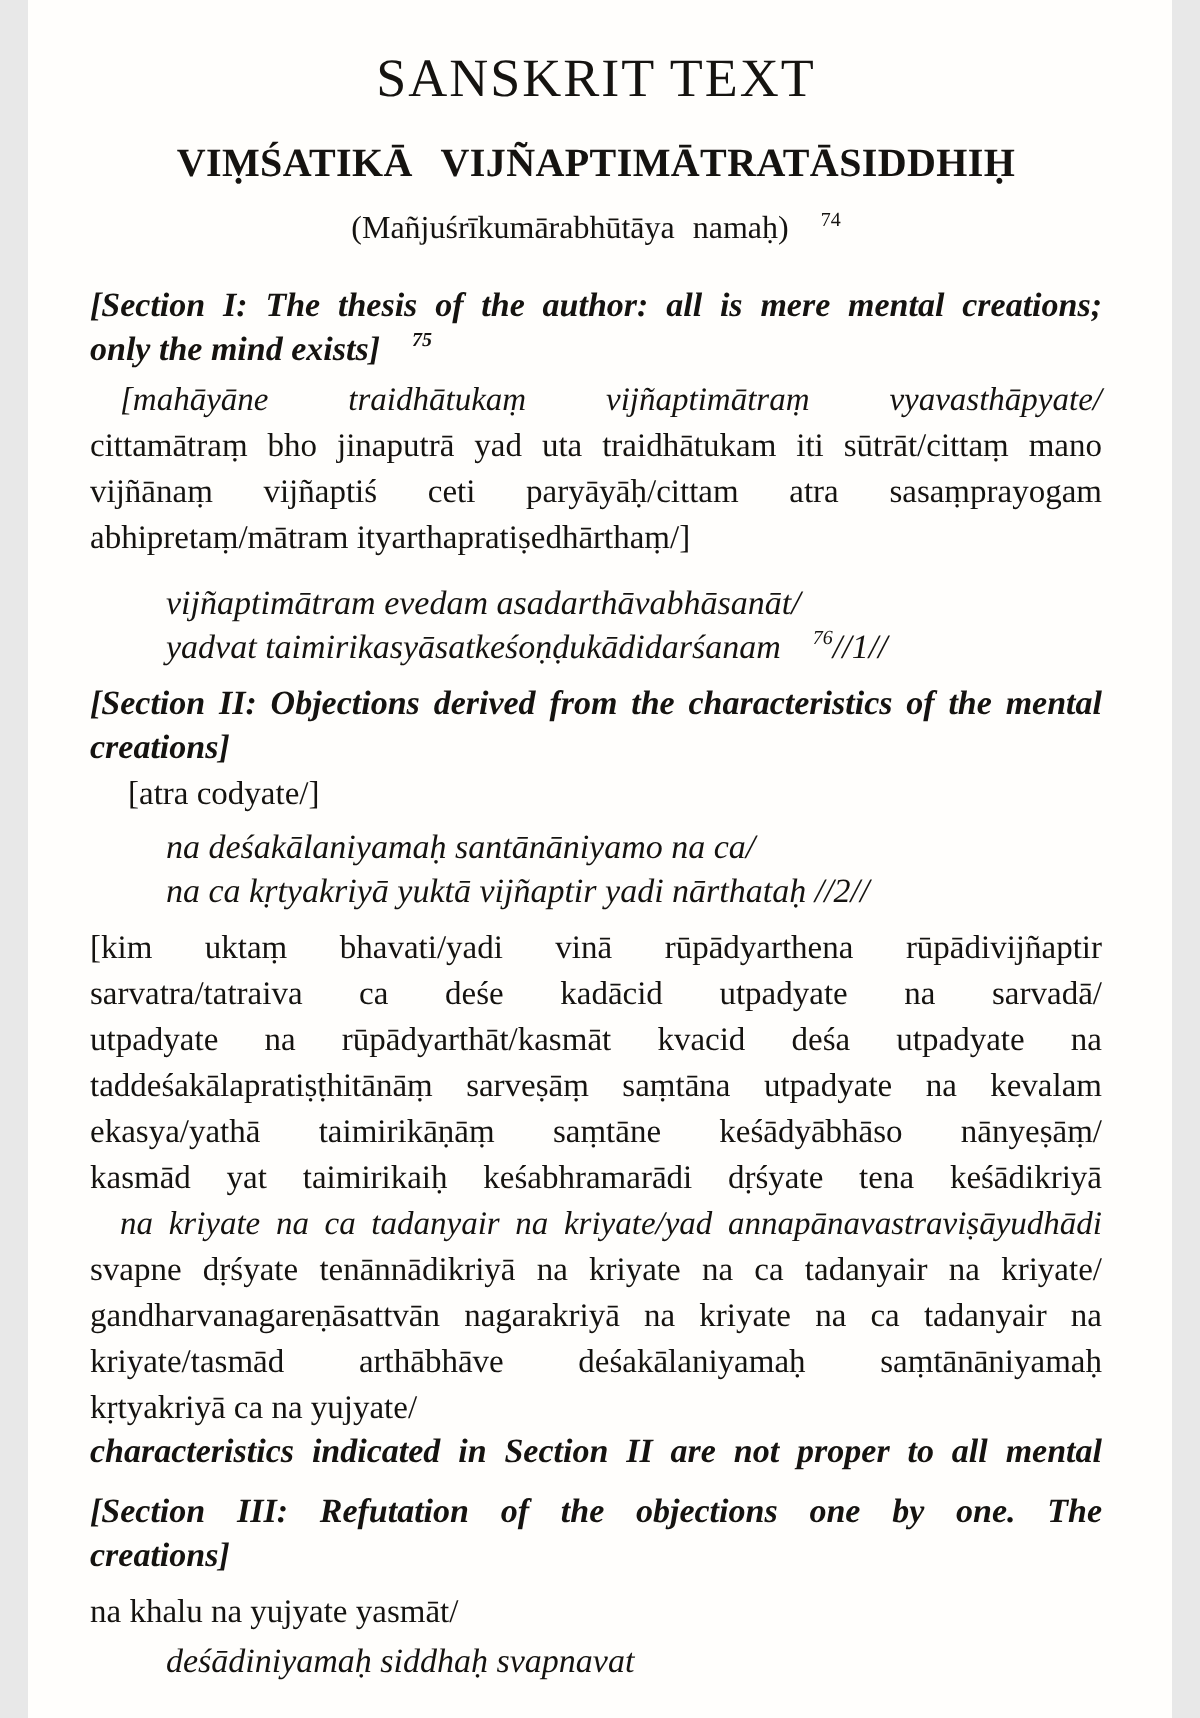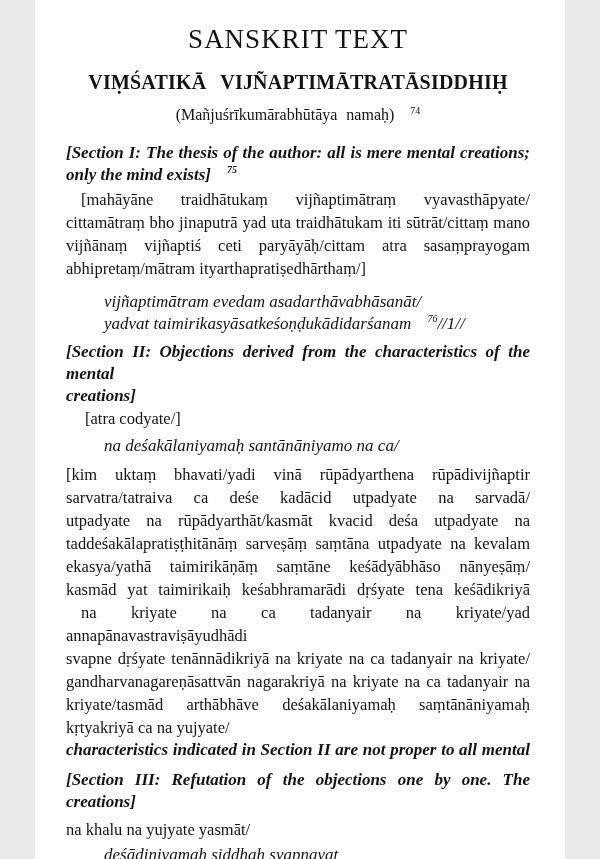--- a/index.html
+++ b/index.html
@@ -1,19 +1,19 @@
 <!DOCTYPE html>
 <html><head>
 <meta charset="utf-8">
 <style>
   html, body { margin: 0; padding: 0; }
   body { background: #e8e8e8; }
   .page {
     position: relative;
-    width: 530px;
+    width: 572px;
     height: 859px;
     margin: 0 auto;
     background: #fffefc;
     color: #151310;
     box-sizing: border-box;
     padding: 22px 35px 0 31px;
     overflow: hidden;
     font-family: "Liberation Serif", "DejaVu Serif", serif;
   }
   .title {
@@ -45,21 +45,21 @@
     line-height: 22px;
   }
   .body-line {
     font-size: 16.5px;
     line-height: 23px;
   }
   .j {
     text-align: justify;
     text-align-last: justify;
   }
-  .indent1 { text-indent: 15px; }
+  .indent1 { text-indent: 15px; font-style: italic; }
   .verse {
     font-style: italic;
     font-size: 17px;
     line-height: 21.5px;
     margin-left: 38px;
   }
   .atra { margin-left: 19px; }
   sup.fn {
     font-size: 10px;
     line-height: 0;
@@ -102,20 +102,21 @@
     <div class="verse"><span>yadvat taimirikasyāsatkeśoṇḍukādidarśanam</span><sup class="fn">76</sup><span>//1//</span></div>
   </div>
 
   <div class="sec-head j mt7">[Section II: Objections derived from the characteristics of the mental</div>
   <div class="sec-head">creations]</div>
 
   <div class="body-line atra">[atra codyate/]</div>
 
   <div class="mt9">
     <div class="verse">na deśakālaniyamaḥ santānāniyamo na ca/</div>
+    <div class="verse">na ca kṛtyakriyā yuktā vijñaptir yadi nārthataḥ //2//</div>
   </div>
 
   <div class="mt6">
     <div class="body-line j">[kim uktaṃ bhavati/yadi vinā rūpādyarthena rūpādivijñaptir</div>
     <div class="body-line j">sarvatra/tatraiva ca deśe kadācid utpadyate na sarvadā/</div>
     <div class="body-line j">utpadyate na rūpādyarthāt/kasmāt kvacid deśa utpadyate na</div>
     <div class="body-line j">taddeśakālapratiṣṭhitānāṃ sarveṣāṃ saṃtāna utpadyate na kevalam</div>
     <div class="body-line j">ekasya/yathā taimirikāṇāṃ saṃtāne keśādyābhāso nānyeṣāṃ/</div>
     <div class="body-line j">kasmād yat taimirikaiḥ keśabhramarādi dṛśyate tena keśādikriyā</div>
     <div class="body-line j indent1">na kriyate na ca tadanyair na kriyate/yad annapānavastraviṣāyudhādi</div>

